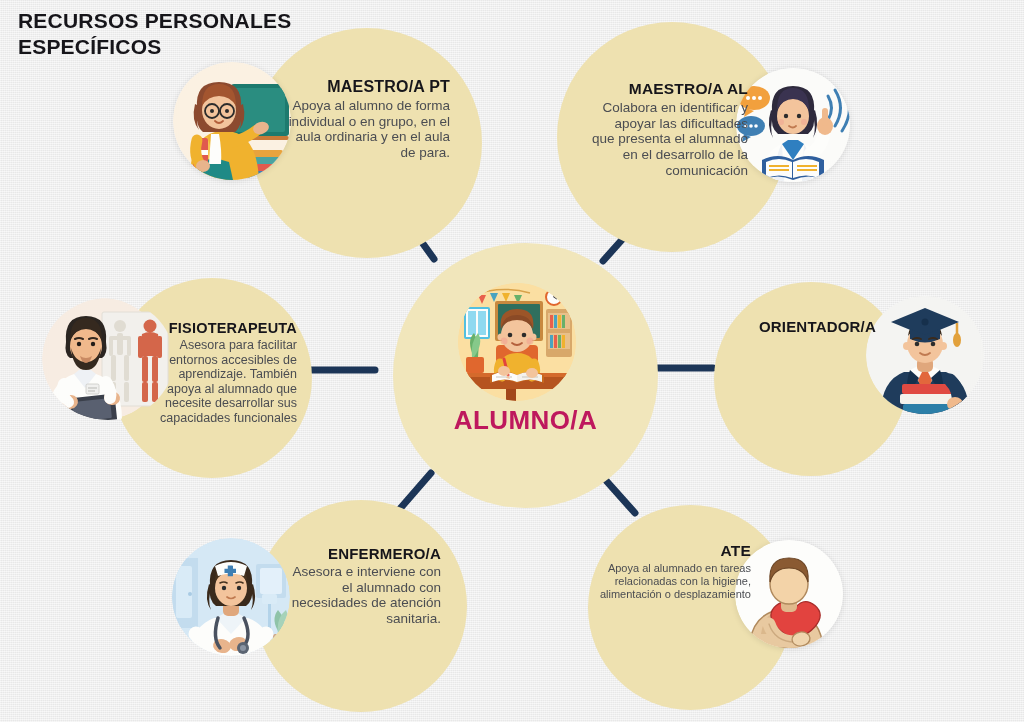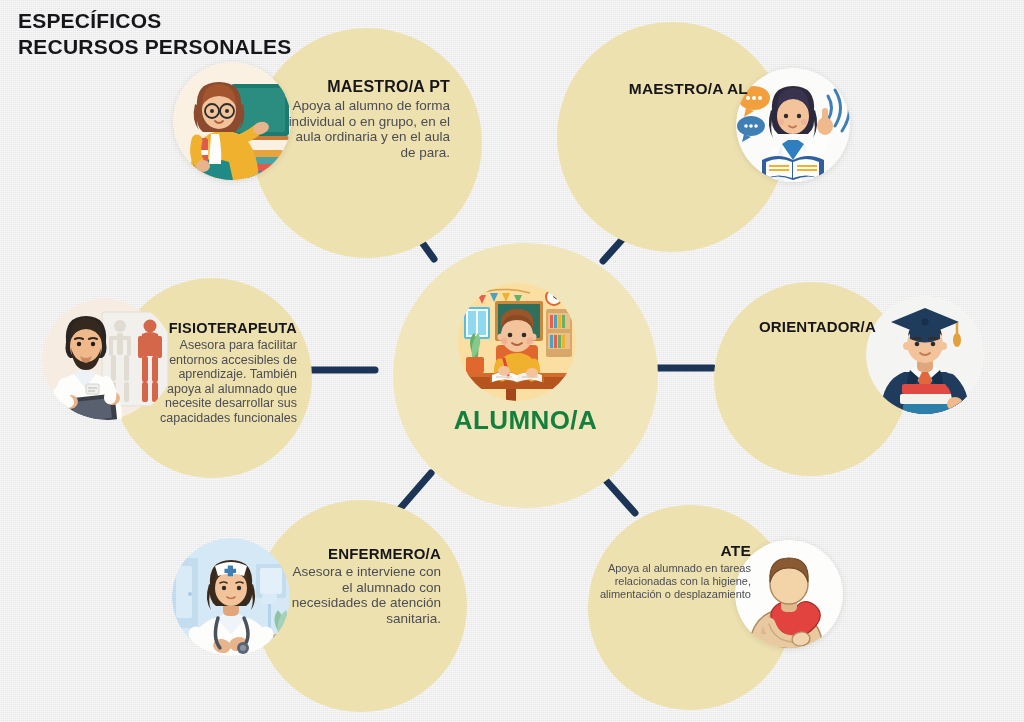--- a/index.html
+++ b/index.html
@@ -49,31 +49,31 @@
     color:#4b4d52;
   }
 
   
   .avatar{position:absolute;border-radius:50%;overflow:hidden;}
   .av-shadow{box-shadow:0 1px 6px rgba(0,0,0,.10);}
 
   
   #center-label{
     position:absolute;width:265px;text-align:center;
-    font-size:26px;font-weight:bold;color:#15803d;letter-spacing:.4px;
+    font-size:26px;font-weight:bold;color:#be185d;letter-spacing:.4px;
   }
 </style>
 </head>
 <body>
 
 <div id="canvas"></div>
 
 <div id="title">
+  <div>RECURSOS PERSONALES</div>
   <div>ESPECÍFICOS</div>
-  <div>RECURSOS PERSONALES</div>
 </div>
 
 <svg class="lines" viewBox="0 0 1024 722">
   <g stroke="#1c3557" stroke-width="7" stroke-linecap="round" fill="none">
 
     <line x1="434" y1="259" x2="403" y2="216"></line>
 
     <line x1="603" y1="261" x2="636" y2="224"></line>
 
     <line x1="375" y1="370" x2="310" y2="370"></line>
@@ -187,20 +187,21 @@
       <circle cx="50" cy="48" r="2.2" fill="#2c2c2c"></circle>
       <circle cx="63" cy="48" r="2.2" fill="#2c2c2c"></circle>
       <path d="M53 58 q4 3 7 0" stroke="#c07a50" stroke-width="1.8" fill="none" stroke-linecap="round"></path>
       <circle cx="45" cy="54" r="3" fill="#f0a090" opacity=".5"></circle>
       <circle cx="68" cy="54" r="3" fill="#f0a090" opacity=".5"></circle>
     </svg>
   </div>
 
   <div class="txt" style="left:590px;top:80px;width:158px;">
     <div class="role" style="font-size:15.5px;">MAESTRO/A AL</div>
+    <div class="desc" style="font-size:13.5px;">Colabora en identificar y apoyar las dificultades que presenta el alumnado en el desarrollo de la comunicación</div>
   </div>
 </div>
 
 <div class="node">
   <div class="blob" style="left:112px;top:278px;width:200px;height:200px;"></div>
 
   <div class="avatar" style="left:42px;top:298px;width:132px;height:122px;">
     <svg viewBox="0 0 132 122" width="132" height="122">
       <clipPath id="fisioClip">
           <circle cx="61" cy="61" r="61"></circle>

